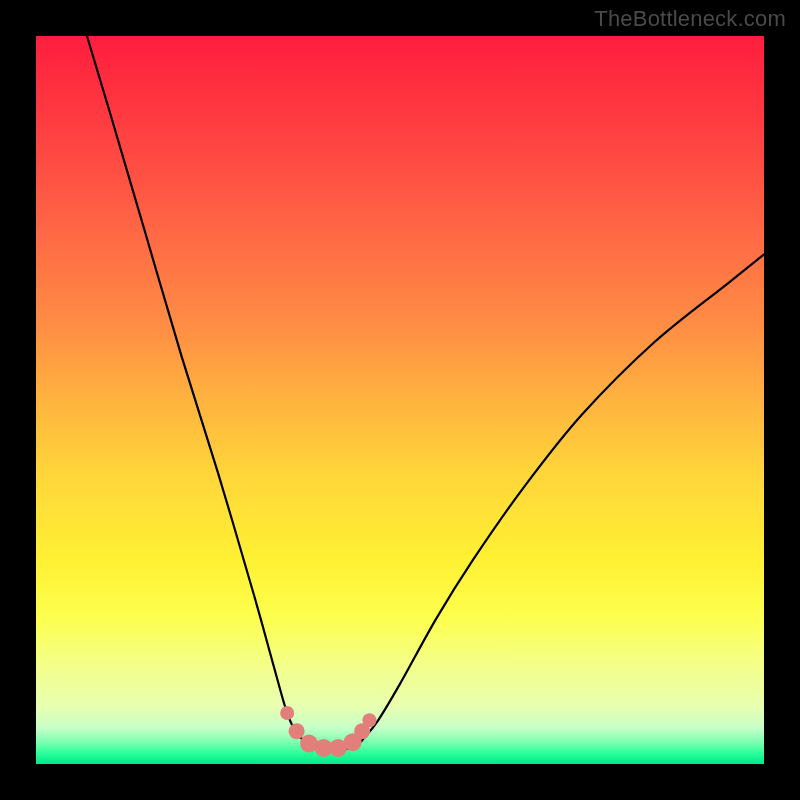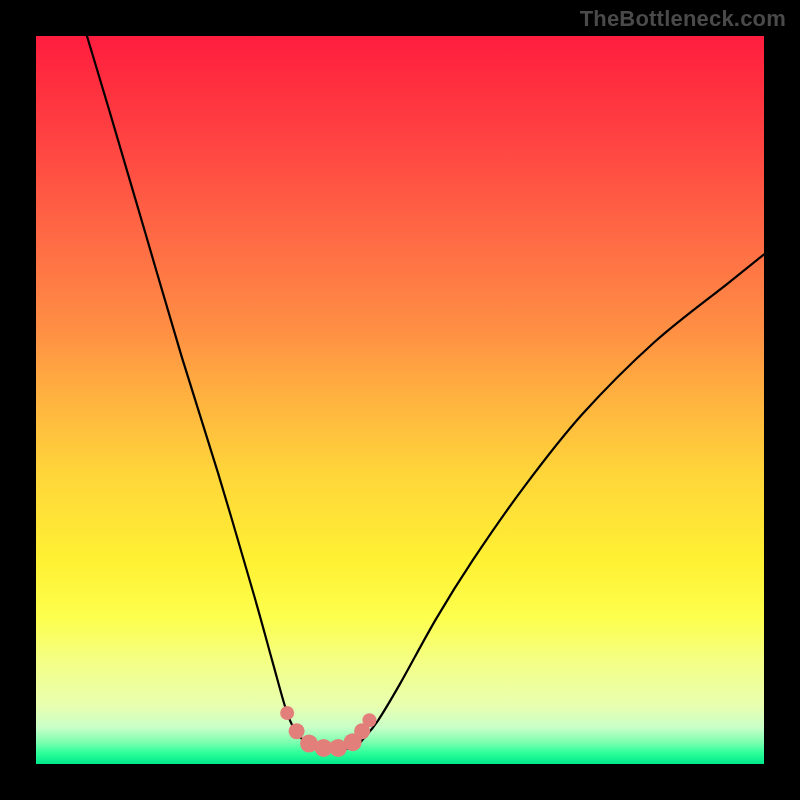--- a/index.html
+++ b/index.html
@@ -45,21 +45,21 @@
       #2cff9a 98.5%,
       #00e889 100%
     );
   }
   .watermark {
     position: absolute;
     top: 6px;
     right: 14px;
     color: #4a4a4a;
     font-size: 22px;
-    font-weight: 700;
+    font-weight: 400;
     letter-spacing: 0.2px;
     user-select: none;
   }
   svg.curve {
     position: absolute;
     left: 0; top: 0;
     width: 728px; height: 728px;
   }
 </style>
 </head>

